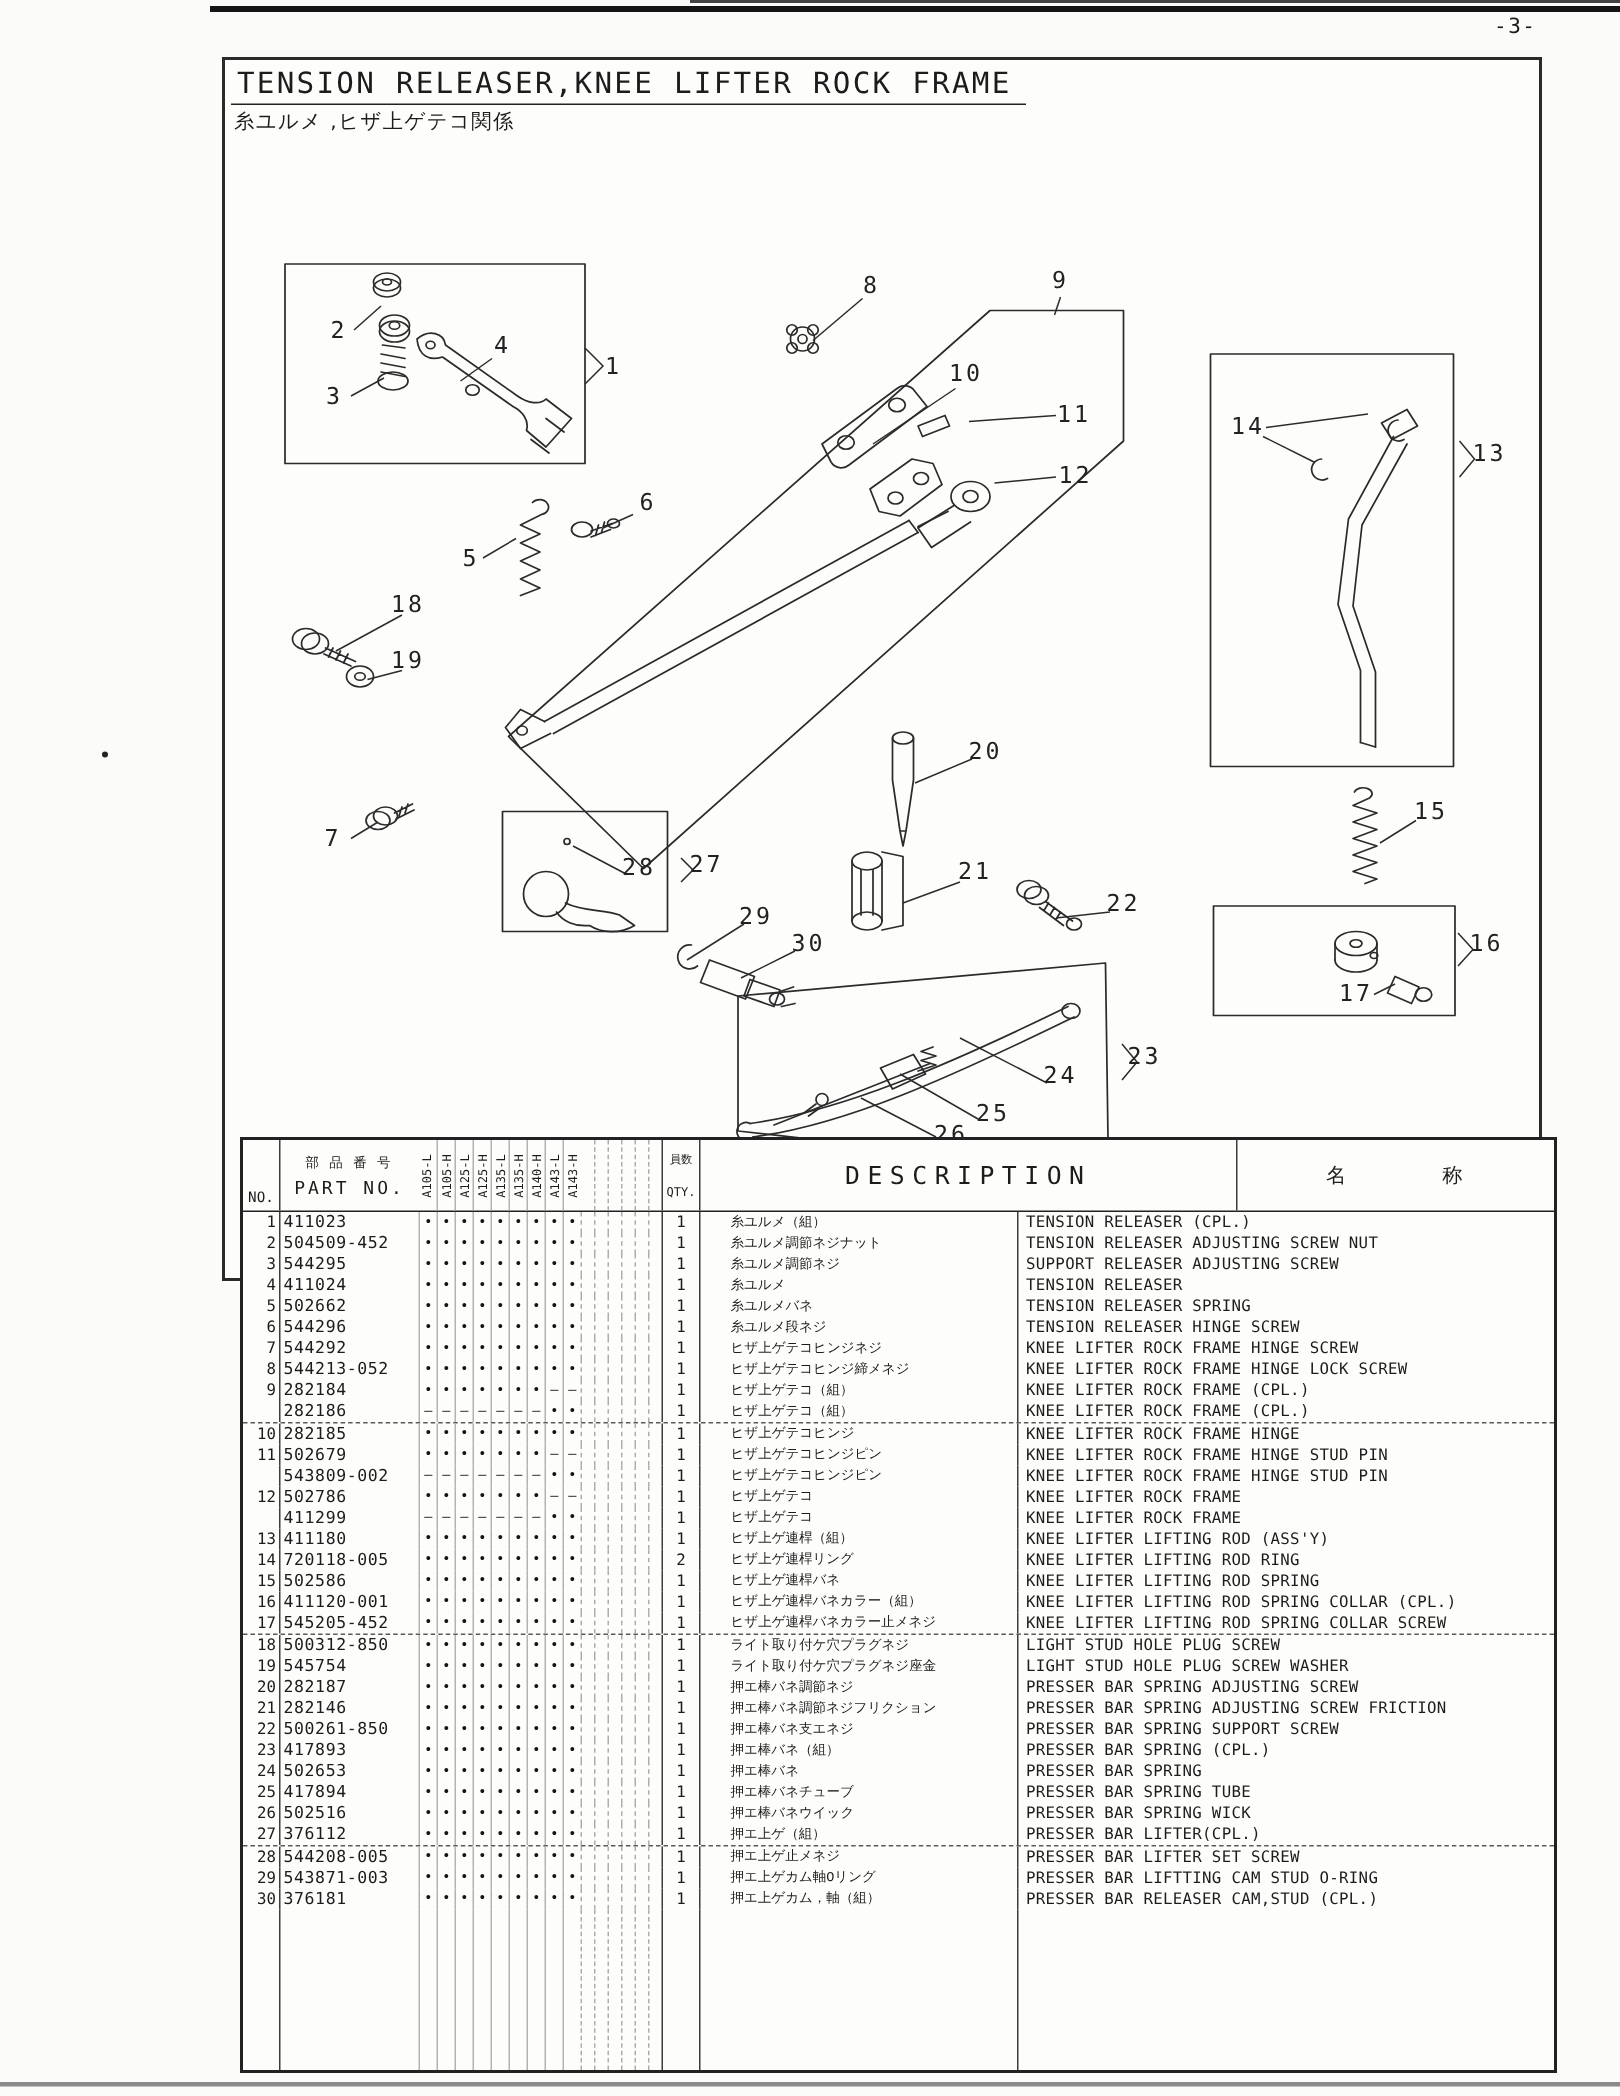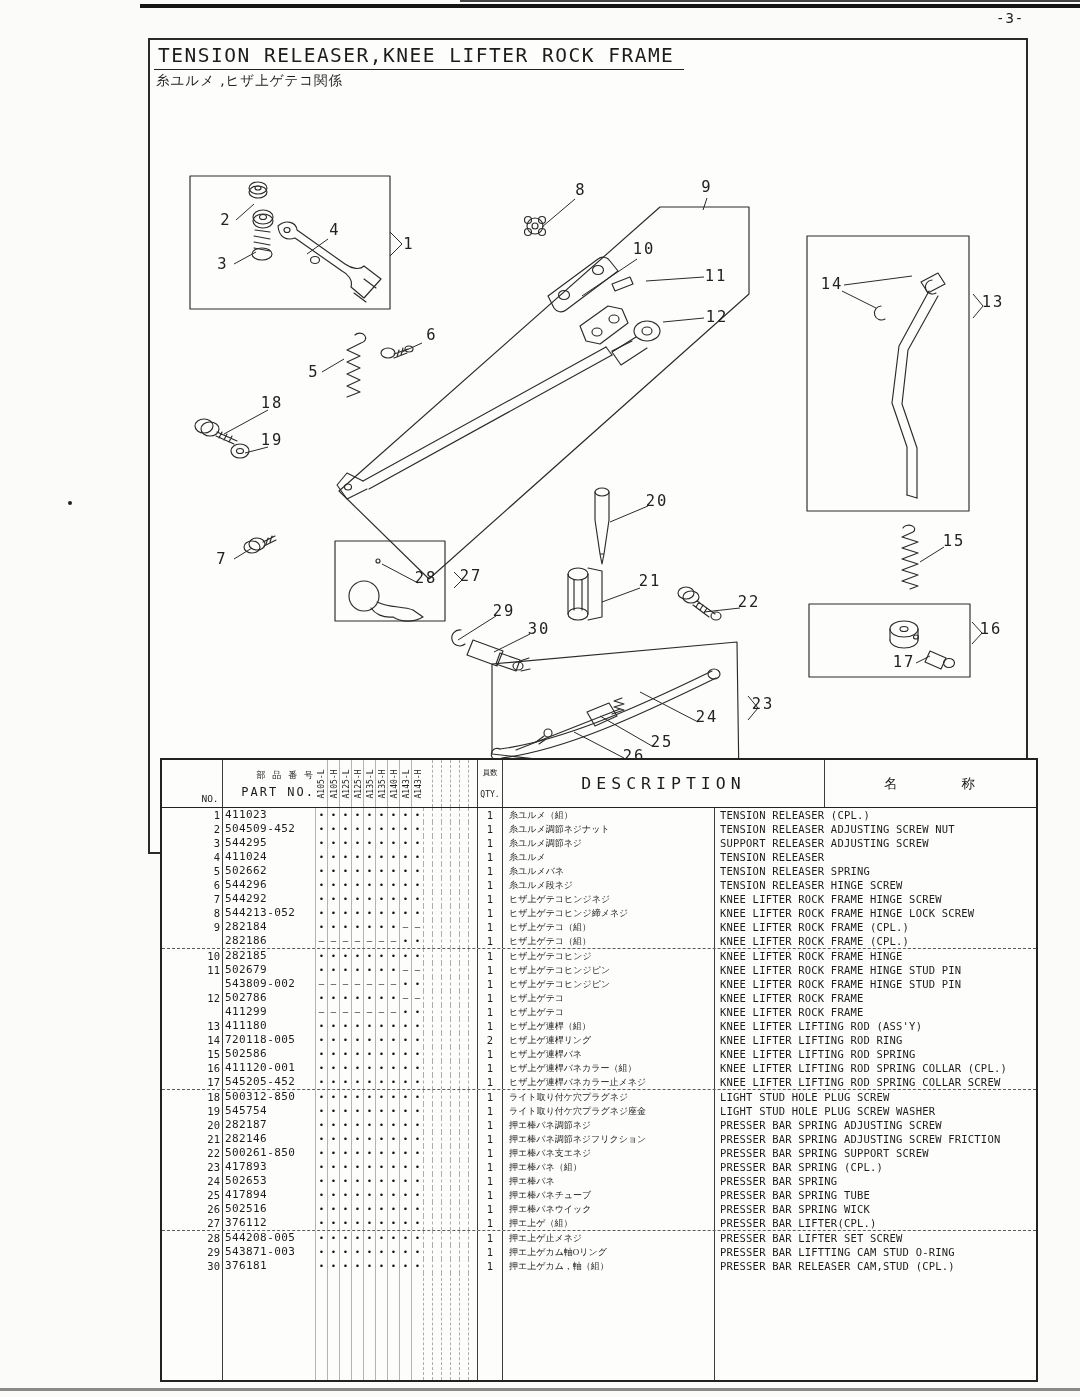--- a/index.html
+++ b/index.html
@@ -33,50 +33,50 @@
   
   .ptable{position:absolute;left:160px;top:758px;width:878px;height:624px;
     border:2px solid #222;box-sizing:border-box;background:#fdfdfc;
     display:flex;flex-direction:column;}
   .t-head{display:flex;height:47px;border-bottom:1.5px solid #222;flex:none;}
   .t-row{display:flex;height:14px;line-height:14px;flex:none;}
   .t-row.sep{border-bottom:1px dashed #5a5a5a;}
   .t-fill{display:flex;flex:1;}
   .cell{box-sizing:border-box;border-left:1px solid #3d3d3d;overflow:hidden;flex:none;}
   .cell:first-child{border-left:none;}
-  .c-no{width:24px;margin-left:36px;}
+  .c-no{width:24px;}
   .c-part{width:93px;}
   .c-dot{width:12px;border-left:1px solid #b3b3b3;}
   .c-gap{width:9px;border-left:1px dashed #adadad;}
   .c-qty{width:25px;}
   .c-name{width:212px;}
   .c-desc{flex:1 1 auto;width:auto;}
   
   .t-head .c-no{display:flex;align-items:flex-end;justify-content:center;
     font-size:9.5px;padding-bottom:3px;}
-  .t-head .c-part{display:flex;flex-direction:column;align-items:flex-end;justify-content:center;gap:3px;}
+  .t-head .c-part{display:flex;flex-direction:column;align-items:center;justify-content:center;gap:3px;}
   .part-jp{font-size:9px;font-family:"DejaVu Sans",sans-serif;letter-spacing:2px;}
   .part-en{font-size:12px;letter-spacing:2px;}
   .t-head .c-dot{position:relative;}
   .vtext{position:absolute;left:50%;top:50%;
     transform:translate(-50%,-50%) rotate(-90deg);
     font-size:8px;white-space:nowrap;letter-spacing:0;}
   .t-head .c-qty{display:flex;flex-direction:column;align-items:center;justify-content:center;gap:12px;}
   .qty-jp{font-size:7.5px;font-family:"DejaVu Sans",sans-serif;}
   .qty-en{font-size:8px;}
   .t-head .c-name{display:flex;align-items:center;justify-content:center;
     font-size:13.5px;font-family:"DejaVu Sans",sans-serif;letter-spacing:2px;white-space:pre;}
   .t-head .c-desc{display:flex;align-items:center;justify-content:center;
     font-size:16.5px;letter-spacing:5px;}
   
   .t-row .c-no{font-size:10.5px;text-align:right;padding-right:2px;}
   .t-row .c-part{font-size:11px;padding-left:2px;letter-spacing:0.4px;white-space:nowrap;}
   .t-row .c-dot{text-align:center;font-size:9px;color:#141414;}
   .t-row .c-qty{text-align:center;font-size:10.5px;}
-  .t-row .c-name{font-size:9px;padding-left:6px;font-family:Liberation Serif, serif;white-space:nowrap;}
+  .t-row .c-name{font-size:9px;padding-left:20px;font-family:Liberation Mono, monospace;white-space:nowrap;}
   .t-row .c-desc{font-size:10.5px;padding-left:5px;white-space:nowrap;letter-spacing:0.2px;}
 </style>
 </head>
 <body>
 
 <div class="top-rule"></div>
 <div class="top-rule2"></div>
 <div class="page-num">-3-</div>
 <div class="speck"></div>
 

